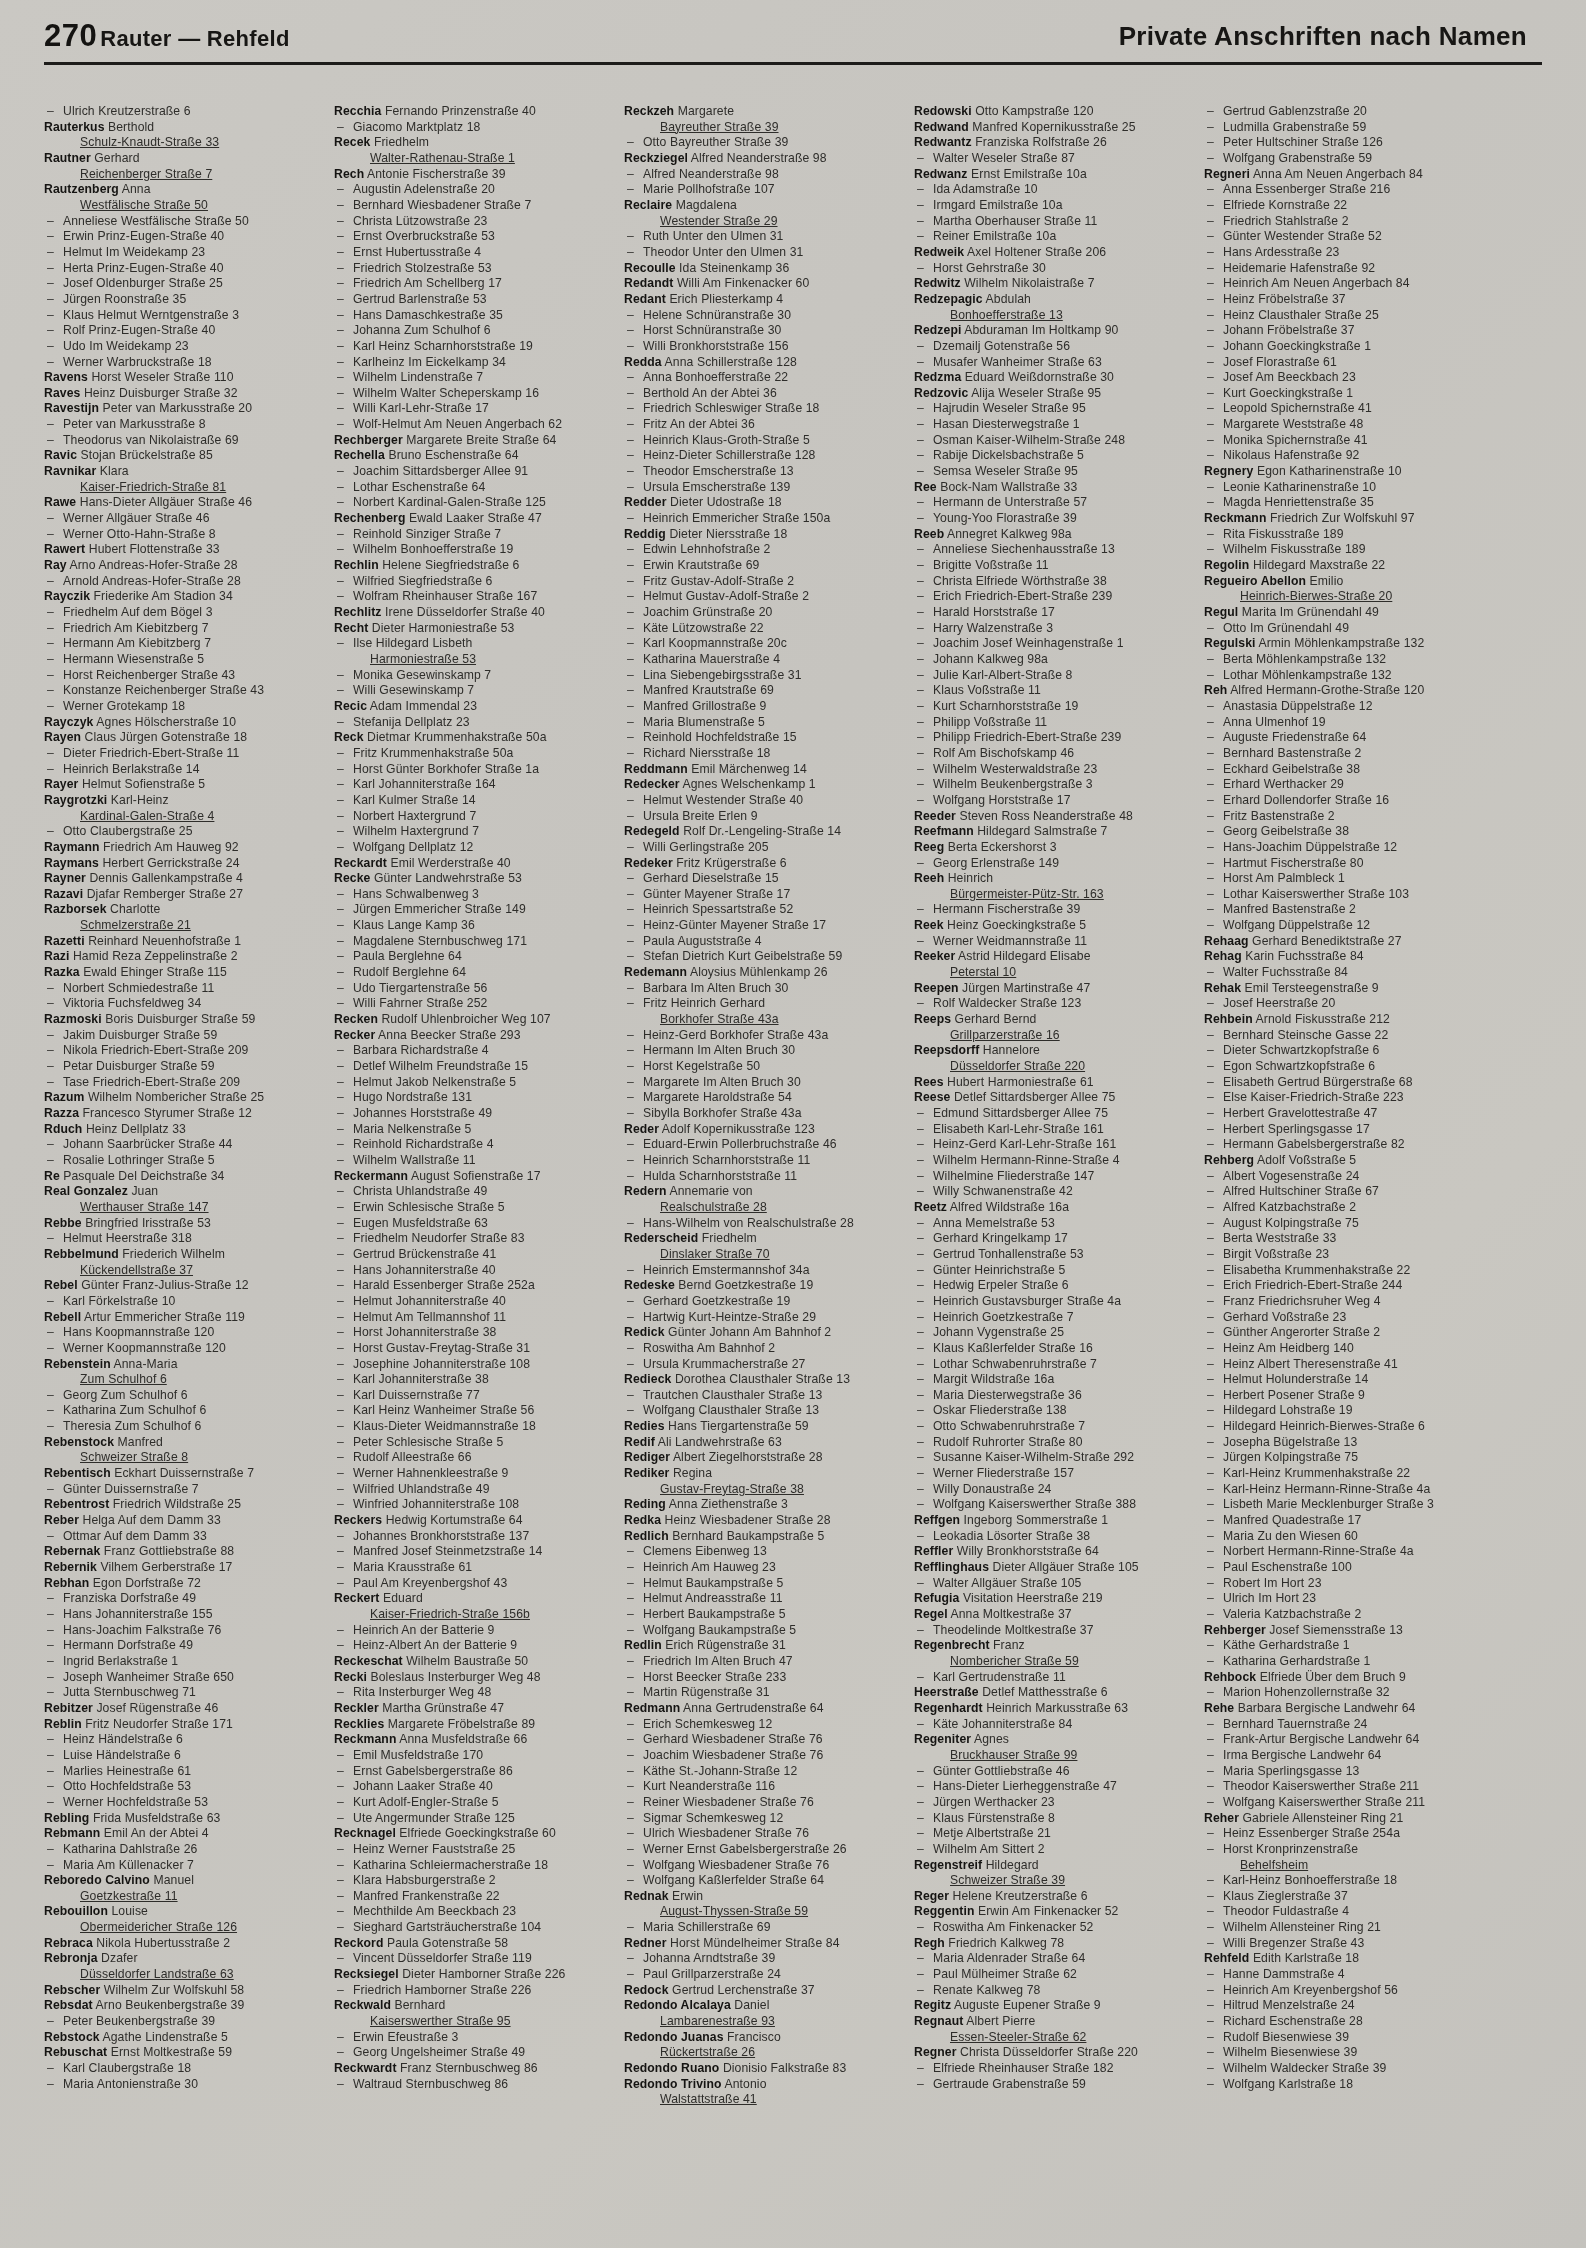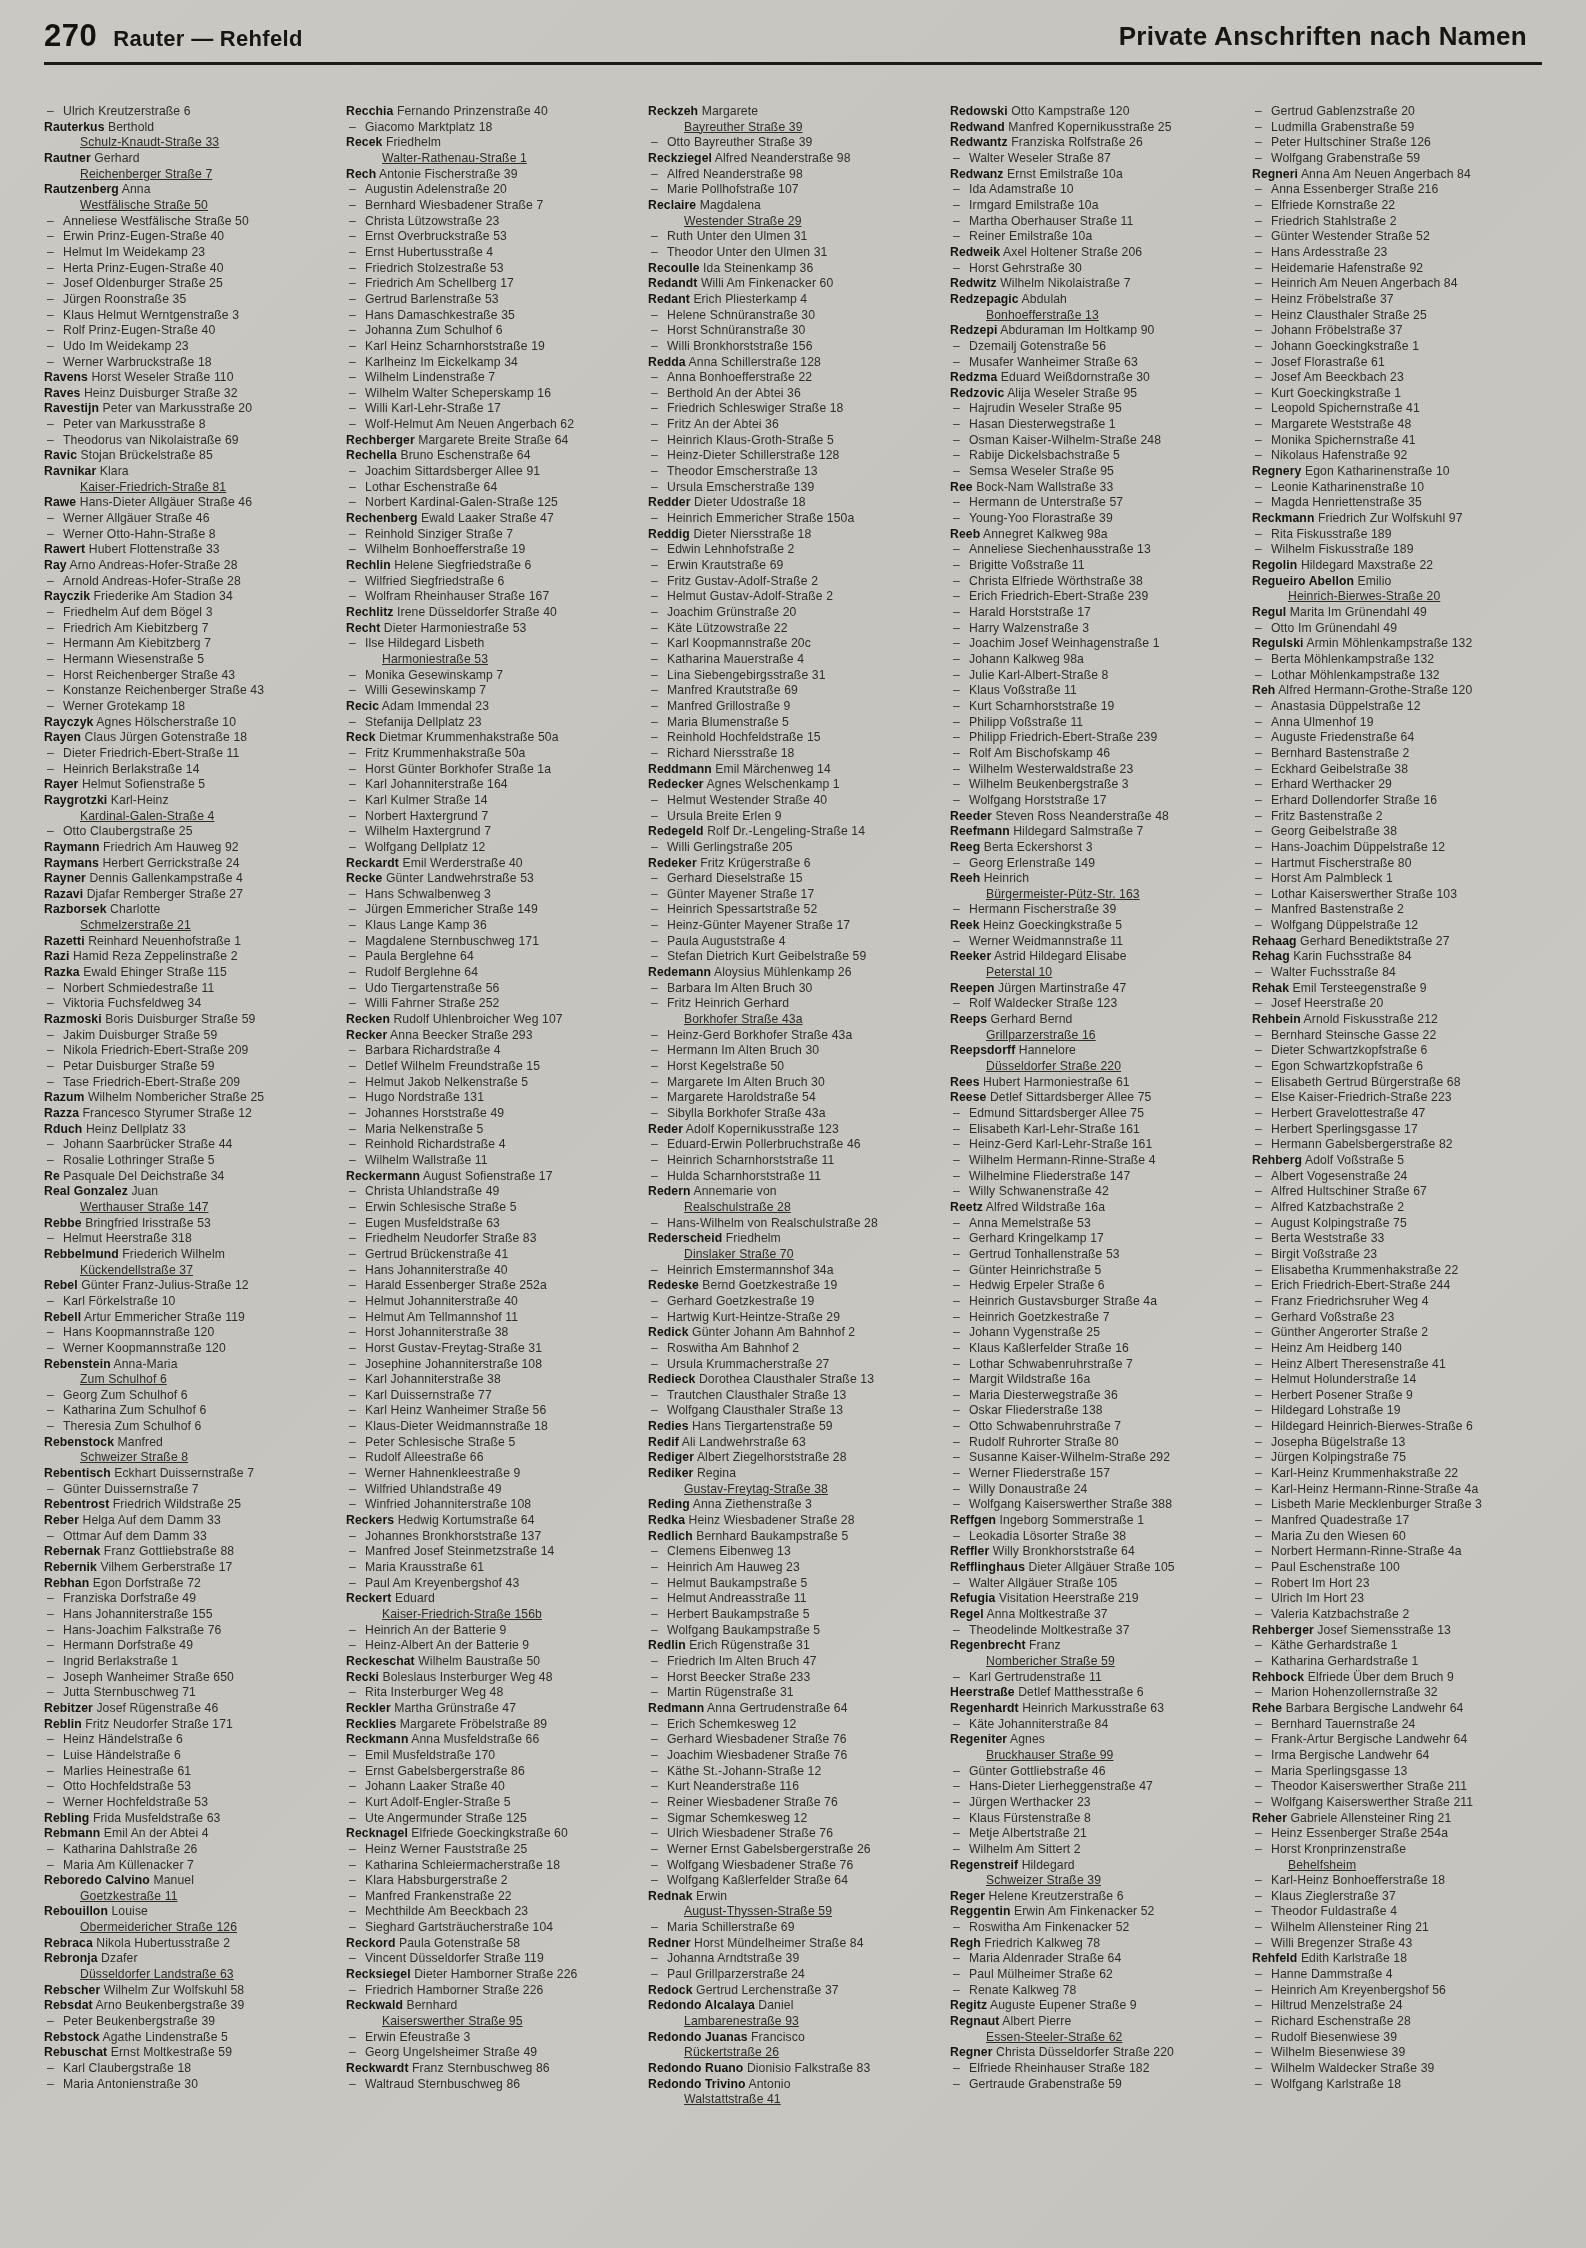--- a/index.html
+++ b/index.html
@@ -8,27 +8,27 @@
     background:#c8c6c1;
     background-image:linear-gradient(135deg,#cac8c3 0%,#c6c4bf 40%,#c9c7c1 70%,#c4c2bd 100%);
     font-family:"Liberation Sans",sans-serif;
     color:#2e2d2a;
     -webkit-font-smoothing:antialiased;
   }
   .page-header{
     position:absolute;left:44px;right:44px;top:16px;height:46px;
     border-bottom:3px solid #1d1c1a;
   }
-  .hdr-left{position:absolute;left:0;bottom:8px;display:flex;align-items:baseline;gap:16px;}
+  .hdr-left{position:absolute;left:0;bottom:8px;display:flex;align-items:baseline;gap:3px;}
   .page-number{font-size:31px;font-weight:bold;color:#141311;letter-spacing:.5px;}
   .page-range{font-size:22px;font-weight:bold;color:#171614;letter-spacing:.3px;}
   .hdr-right{position:absolute;right:15px;bottom:10px;font-size:26px;font-weight:bold;color:#171614;letter-spacing:.3px;}
   .columns{
     position:absolute;left:44px;top:104px;
-    display:flex;gap:14px;
+    display:flex;gap:2px;
   }
   .col{width:288px;flex:0 0 288px;}
   .line{
     font-size:12.2px;line-height:15.66px;white-space:nowrap;
     color:#2e2d2a;letter-spacing:.1px;
   }
   .line .surname{font-weight:bold;color:#151412;}
   .line.dash{padding-left:3px;}
   .dash-mark{display:inline-block;width:16px;color:#3a3936;}
   .line.cont{padding-left:36px;text-decoration:underline;}

